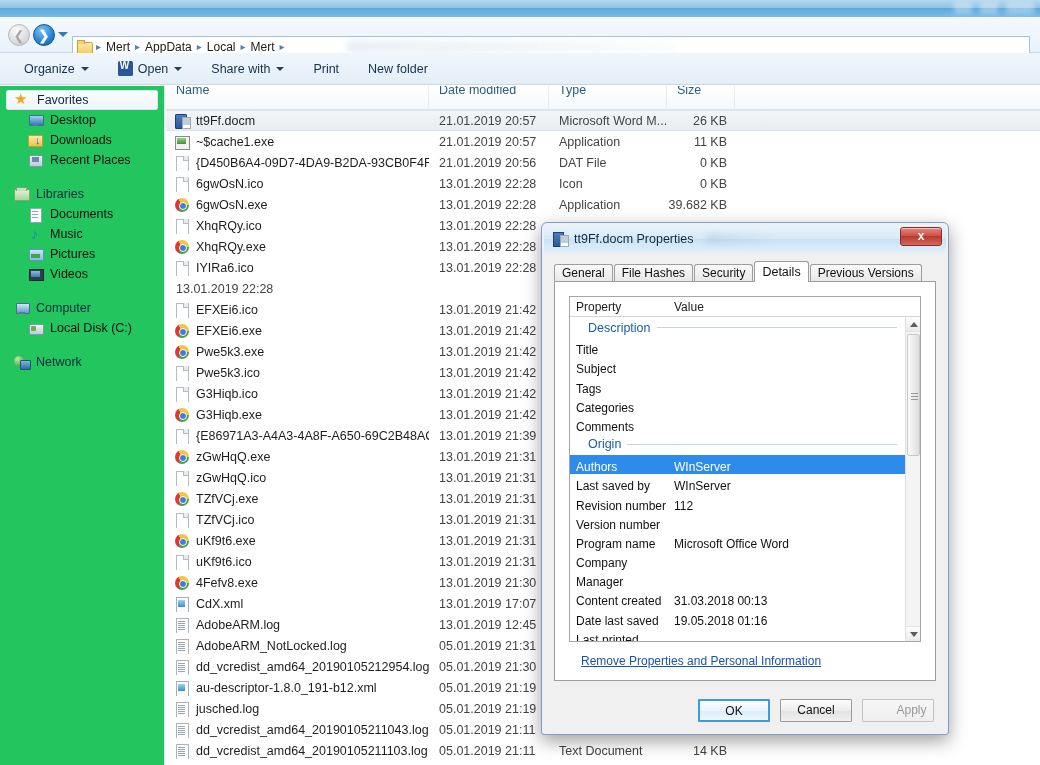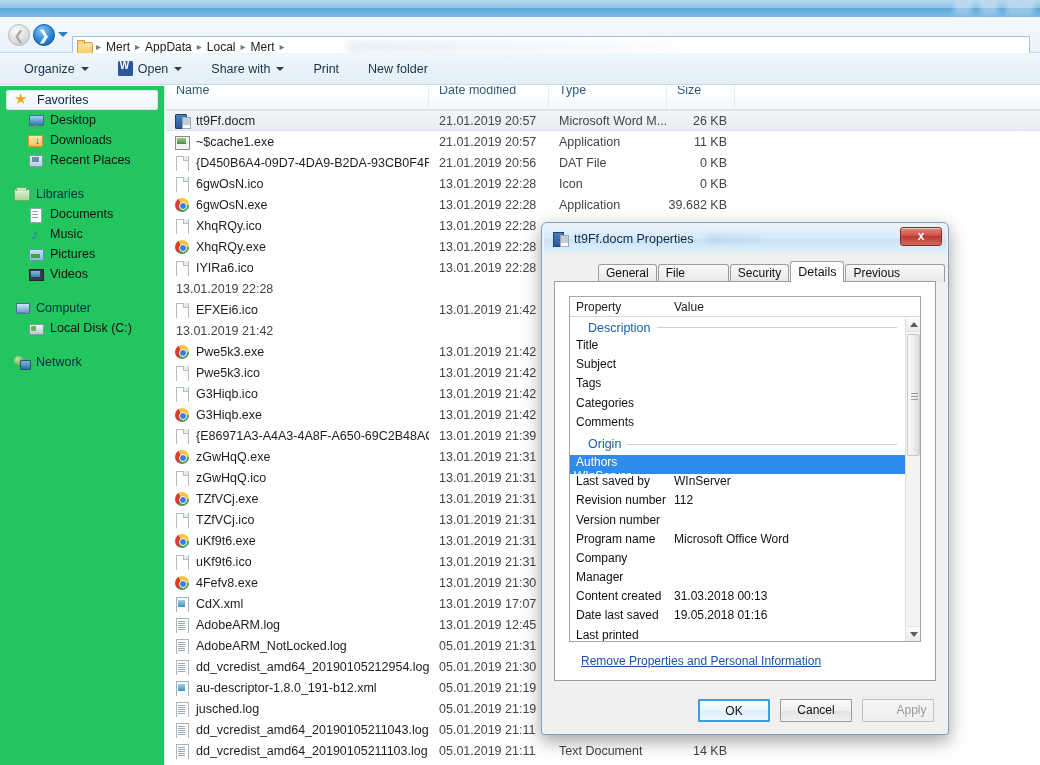--- a/index.html
+++ b/index.html
@@ -220,21 +220,21 @@
   .dlg-close {
     position: absolute; right: 4px; top: 2px; width: 42px; height: 19px;
     border-radius: 3px; border: 1px solid #8a2b25;
     background: linear-gradient(to bottom,#e58a82 0%,#cf5046 45%,#b5372d 46%,#d4685d 100%);
     color: #fff; font-size: 12px; font-weight: bold; line-height: 17px; text-align: center;
     box-shadow: inset 0 1px 0 rgba(255,255,255,.5);
   }
 
   .dlg-body { position: absolute; left: 2px; right: 2px; top: 30px; bottom: 2px; background: #f0f0f0; }
 
-  .tabs { position: absolute; left: 10px; top: 8px; display: flex; align-items: flex-end; height: 21px; margin-left: 44px; }
+  .tabs { position: absolute; left: 10px; top: 8px; display: flex; align-items: flex-end; height: 21px; }
   .tab {
     height: 18px; padding: 0 7px; font-size: 12px; color: #111; line-height: 17px;
     background: linear-gradient(to bottom,#fafafa,#e7e7e7);
     border: 1px solid #9d9d9d; border-bottom: none; border-radius: 3px 3px 0 0;
     margin-right: 1px;
   }
   .tab.active {
     height: 21px; line-height: 20px; background: #ffffff; border-color: #9d9d9d;
     position: relative; z-index: 3; font-size: 12.5px;
   }
@@ -244,22 +244,22 @@
   }
 
   .proplist { position: absolute; left: 14px; right: 14px; top: 14px; height: 346px;
     border: 1px solid #a6a6a6; background: #fff; overflow: hidden; }
   .prop-header { height: 20px; border-bottom: 1px solid #d6d6d6;
     display: flex; align-items: center; color: #222; font-size: 12px;
     background: #fff; }
   .ph-prop { width: 100px; padding-left: 6px; }
   .ph-val { padding-left: 4px; }
   .prop-rows { position: absolute; left: 0; top: 20px; right: 15px; bottom: 0; }
-  .prow { display: flex; align-items: flex-start; height: 19.2px; font-size: 12px; color: #111; }
-  .prow.sel { background: #2d8ceb; color: #ffffff; flex-direction: column; }
+  .prow { display: flex; align-items: flex-end; height: 19.2px; font-size: 12px; color: #111; }
+  .prow.sel { background: #2d8ceb; color: #ffffff; }
   .p-label { width: 100px; padding-left: 6px; white-space: nowrap; }
   .p-value { padding-left: 4px; white-space: nowrap; }
   .group-row { display: flex; align-items: center; height: 21px; }
   .group-label { color: #1a5fa8; font-size: 12.5px; padding-left: 18px; white-space: nowrap; }
   .group-rule { flex: 1; height: 1px; background: #c8d4de; margin: 0 8px 0 6px; }
 
   .pl-scroll { position: absolute; right: 0; top: 20px; bottom: 0; width: 15px;
     background: #f4f4f4; border-left: 1px solid #e0e0e0; }
   .sb-arrow { width: 15px; height: 15px; position: relative; background: linear-gradient(to bottom,#fdfdfd,#eaeaea); }
   .sb-arrow.top { border-bottom: 1px solid #e4e4e4; }
@@ -490,20 +490,24 @@
         <div class="row">
           <div class="c-name">
             <span class="fi fi-blank"></span>
             <span>EFXEi6.ico</span>
           </div>
           <div class="c-date">13.01.2019 21:42</div>
           <div class="c-type"></div>
           <div class="c-size"></div>
         </div>
         <div class="row">
+          <div class="c-name">
+            <span class="fi fi-chrome"></span>
+            <span>EFXEi6.exe</span>
+          </div>
           <div class="c-date">13.01.2019 21:42</div>
           <div class="c-type"></div>
           <div class="c-size"></div>
         </div>
         <div class="row">
           <div class="c-name">
             <span class="fi fi-chrome"></span>
             <span>Pwe5k3.exe</span>
           </div>
           <div class="c-date">13.01.2019 21:42</div>

